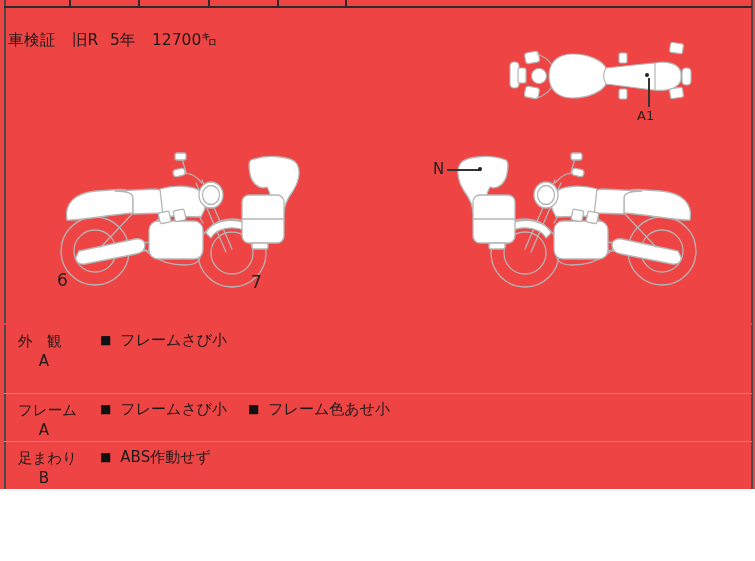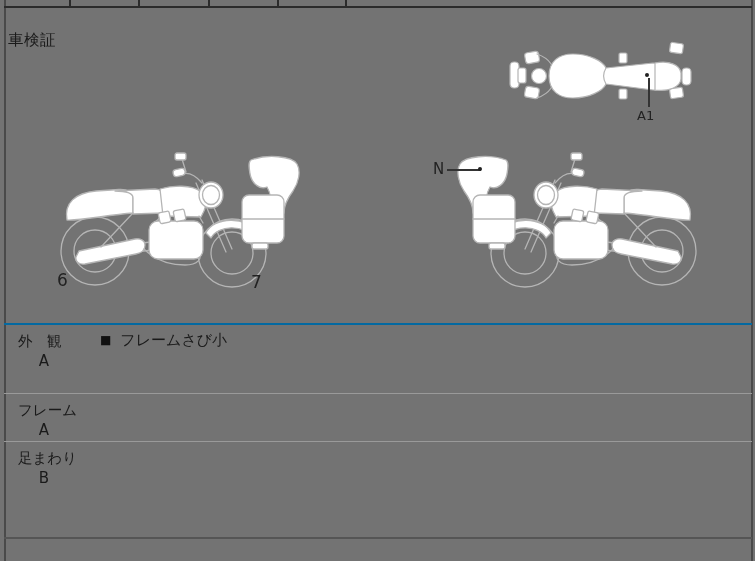--- a/index.html
+++ b/index.html
@@ -1,18 +1,18 @@
 <!DOCTYPE html>
 <html><head>
 <meta charset="utf-8">
 <style>
   *{margin:0;padding:0;box-sizing:border-box}
   html,body{width:755px;height:561px}
   body{font-family:"DejaVu Sans","Liberation Sans",sans-serif;background:#fff;color:#1a1a1a;-webkit-font-smoothing:antialiased}
-  .sheet{position:relative;width:755px;height:561px;background:#737373;overflow:hidden}
+  .sheet{position:relative;width:755px;height:489px;background:#ef4444;overflow:hidden}
 
   
   .vborder{position:absolute;top:0;bottom:0;width:2px;background:#4a4a4a}
   .vborder.left{left:4px}
   .vborder.right{left:751px}
 
   
   .toprow{position:absolute;left:4px;right:3px;top:0;height:8px;border-bottom:2px solid #2b2b2b}
   .toprow .cell-div{position:absolute;top:0;height:8px;width:2px;background:#2b2b2b}
 
@@ -25,21 +25,21 @@
 
   
   svg.sketch{position:absolute;overflow:visible}
   .diag-label{position:absolute;color:#222;font-size:16px;line-height:1}
   .pointer-line{position:absolute;background:#333}
   .pointer-dot{position:absolute;width:4px;height:4px;border-radius:50%;background:#222}
 
   
   .itable{position:absolute;left:4px;right:3px;top:323px}
   .irow{position:relative}
-  .irow.first{border-top:2px solid #0369a1}
+  .irow.first{border-top:2px solid #ef4444}
   .irow.next{border-top:1px solid #9a9a9a}
   .bottom-line{position:absolute;left:4px;right:3px;top:537px;height:2px;background:#555}
   .cat{position:absolute;left:14px;top:7px;font-size:14.5px;white-space:pre}
   .grade{position:absolute;left:14px;top:27px;width:52px;text-align:center;font-size:15px}
   .comments{position:absolute;left:96px;top:6px;font-size:15px;white-space:nowrap}
   .citem{display:inline-block;margin-right:16px}
   .bullet{display:inline-block;font-size:12px;vertical-align:1px;margin-right:9px;color:#111}
 </style>
 </head>
 <body>
@@ -53,20 +53,23 @@
     <div class="cell-div" style="left:65px"></div>
     <div class="cell-div" style="left:134px"></div>
     <div class="cell-div" style="left:204px"></div>
     <div class="cell-div" style="left:273px"></div>
     <div class="cell-div" style="left:341px"></div>
   </div>
 
   <div class="reg">
     <div class="reg-label">車検証</div>
     <div>
+      <div class="reg-line">
+        <span class="reg-col-reg">旧R</span><span class="reg-col-year">5年</span><span>12700㌔</span>
+      </div>
     </div>
   </div>
 
   <svg width="0" height="0" style="position:absolute">
     <defs>
       <g id="bike-side" stroke="#b5b5b5" stroke-width="1.3" fill="none" stroke-linejoin="round" stroke-linecap="round">
 
         <circle cx="40" cy="98" r="34"></circle>
         <circle cx="40" cy="98" r="21"></circle>
         <circle cx="177" cy="100" r="34"></circle>
@@ -155,24 +158,31 @@
       <div class="grade">A</div>
       <div class="comments">
         <span class="citem"><span class="bullet">■</span><span>フレームさび小</span></span>
       </div>
     </div>
 
 
     <div class="irow next" style="height:48px">
       <div class="cat">フレーム</div>
       <div class="grade">A</div>
+      <div class="comments">
+        <span class="citem"><span class="bullet">■</span><span>フレームさび小</span></span>
+        <span class="citem"><span class="bullet">■</span><span>フレーム色あせ小</span></span>
+      </div>
     </div>
 
     <div class="irow next" style="height:47px">
       <div class="cat">足まわり</div>
       <div class="grade">B</div>
+      <div class="comments">
+        <span class="citem"><span class="bullet">■</span><span>ABS作動せず</span></span>
+      </div>
     </div>
 
   </div>
 
   <div class="bottom-line"></div>
 
 </div>
 
 </body></html>

